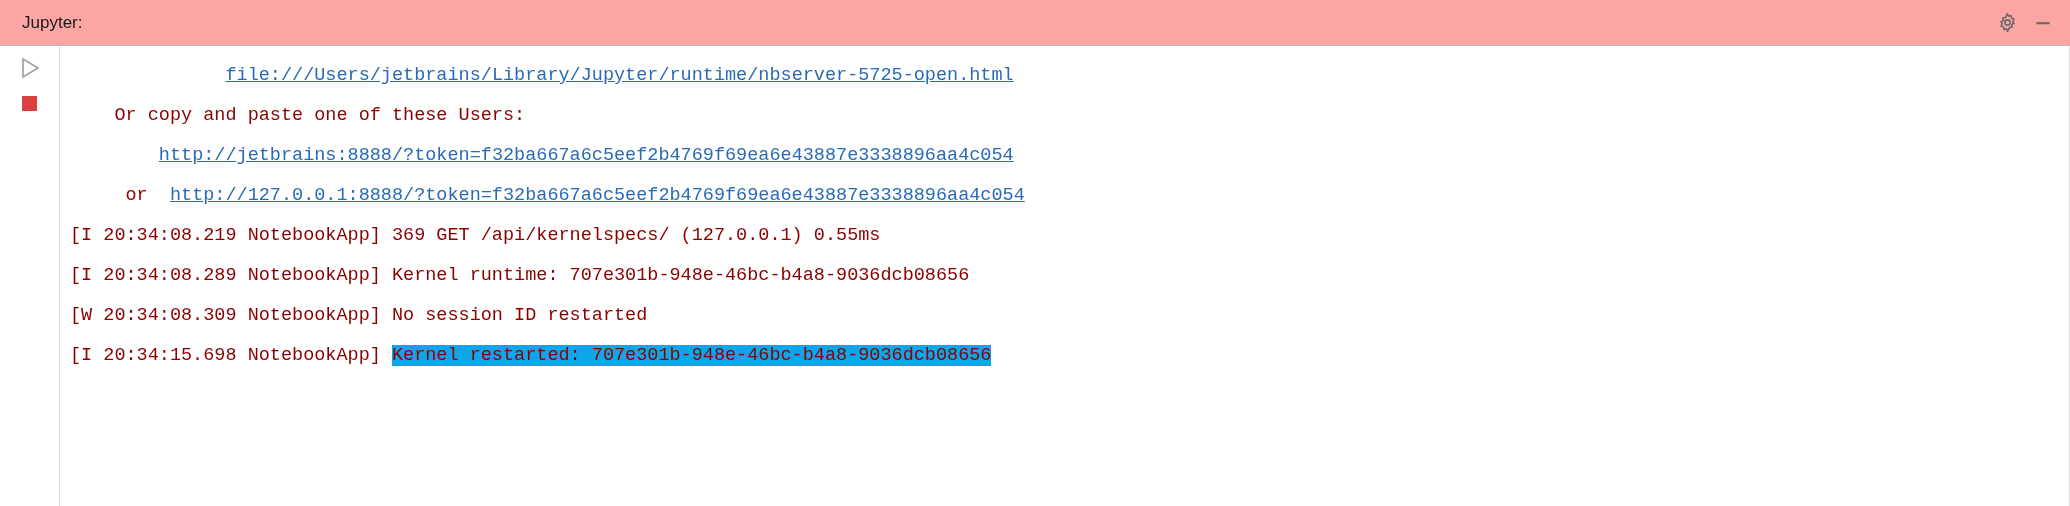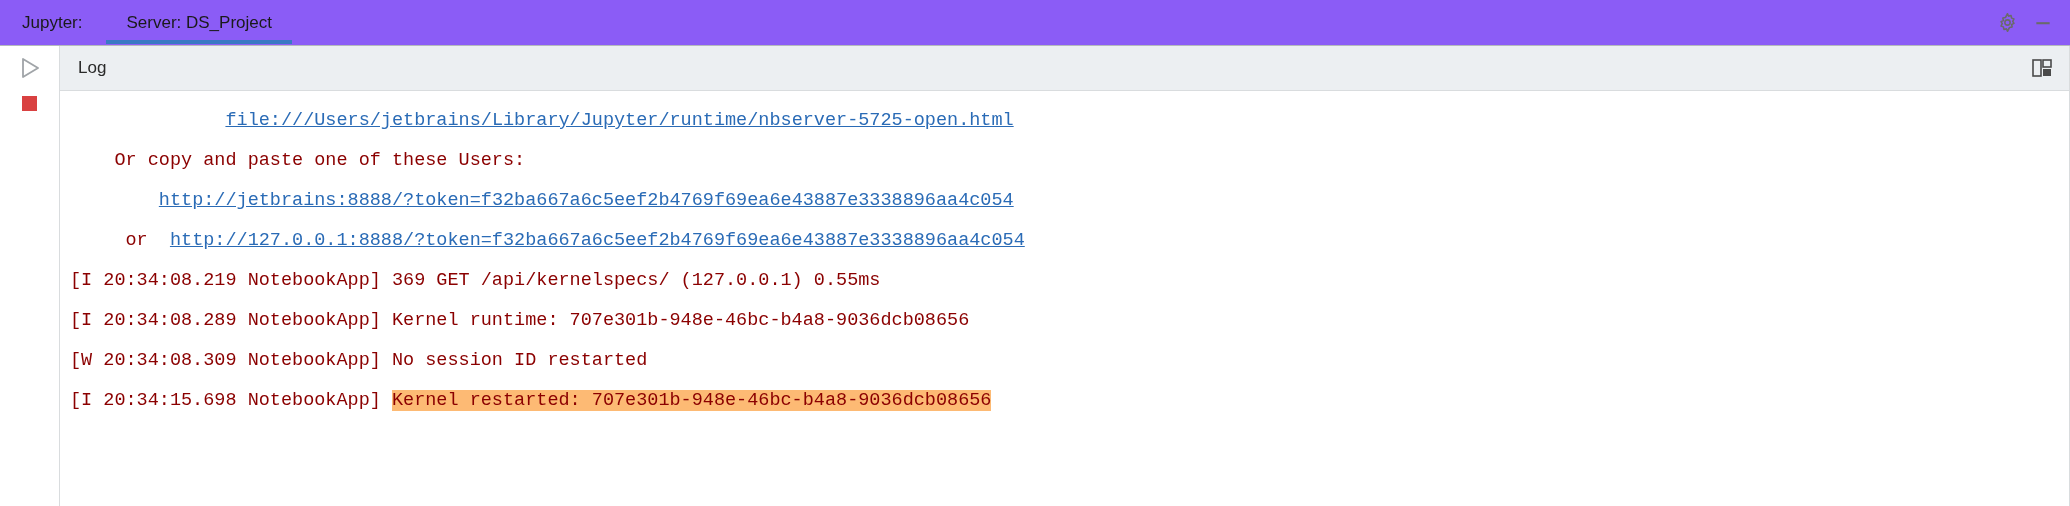--- a/index.html
+++ b/index.html
@@ -11,21 +11,21 @@
       font-family: -apple-system, BlinkMacSystemFont, "Segoe UI", sans-serif;
       font-size: 17px;
       background: #fff;
       width: 2070px;
       height: 506px;
       overflow: hidden;
     }
     .tab-bar {
       display: flex;
       align-items: center;
-      background: #8b5cf6;
+      background: #fca5a5;
       border-bottom: 1px solid #b5b9bd;
       height: 46px;
       padding: 0 12px 0 18px;
     }
     .tab-jupyter {
       font-weight: 400;
       color: #1a1a1a;
       padding: 10px 18px 10px 4px;
     }
     .tab-server {
@@ -116,29 +116,28 @@
     }
     .t-red {
       color: #8b0000;
       font-family: Liberation Mono, monospace;
     }
     .t-link {
       color: #2a6bb6;
       text-decoration: underline;
     }
     .t-hl {
-      background: #fdba74;
+      background: #0ea5e9;
     }
   </style>
 </head>
 <body>
 
 <div class="tab-bar">
   <div class="tab-jupyter">Jupyter:</div>
-  <div class="tab-server">Server: DS_Project</div>
   <div class="tab-spacer"></div>
   <div class="icon-btn gear-icon">
     <svg width="21" height="21" viewBox="0 0 24 24" fill="none" stroke="#6a6a6a" stroke-width="1.8">
       <circle cx="12" cy="12" r="3"></circle>
       <path d="M12 2l1.2 2.7 2.9-.6.6 2.9L19.4 8l-1.4 2.6L19.4 13l-2.7 1.2.6 2.9-2.9.6L12 22l-1.2-2.7-2.9.6-.6-2.9L4.6 16l1.4-2.6L4.6 11l2.7-1.2-.6-2.9 2.9-.6L12 2z" stroke-linejoin="round"></path>
     </svg>
   </div>
   <div class="icon-btn minimize-icon">
     <svg width="20" height="20" viewBox="0 0 24 24">
       <rect x="4" y="11" width="16" height="2.5" fill="#6a6a6a"></rect>
@@ -150,31 +149,20 @@
   <div class="gutter">
     <div class="play-icon">
       <svg width="18" height="20" viewBox="0 0 18 20">
         <polygon points="2,1 17,10 2,19" fill="none" stroke="#a0a4a8" stroke-width="1.8" stroke-linejoin="round"></polygon>
       </svg>
     </div>
     <div class="stop-icon"></div>
   </div>
 
   <div class="content">
-    <div class="log-header">
-      <div class="log-label">Log</div>
-      <div class="log-spacer"></div>
-      <div class="icon-btn layout-icon">
-        <svg width="20" height="18" viewBox="0 0 20 18">
-          <rect x="1" y="1" width="8" height="16" fill="none" stroke="#4a4a4a" stroke-width="1.6"></rect>
-          <rect x="11" y="1" width="8" height="7" fill="none" stroke="#4a4a4a" stroke-width="1.6"></rect>
-          <rect x="11" y="10" width="8" height="7" fill="#4a4a4a"></rect>
-        </svg>
-      </div>
-    </div>
 
     <div class="console"><span class="t-red"><span>              </span><a class="t-link">file:///Users/jetbrains/Library/Jupyter/runtime/nbserver-5725-open.html</a></span>
 <span class="t-red">    Or copy and paste one of these Users:</span>
 <span class="t-red"><span>        </span><a class="t-link">http://jetbrains:8888/?token=f32ba667a6c5eef2b4769f69ea6e43887e3338896aa4c054</a></span>
 <span class="t-red"><span>     or  </span><a class="t-link">http://127.0.0.1:8888/?token=f32ba667a6c5eef2b4769f69ea6e43887e3338896aa4c054</a></span>
 <span class="t-red">[I 20:34:08.219 NotebookApp] 369 GET /api/kernelspecs/ (127.0.0.1) 0.55ms</span>
 <span class="t-red">[I 20:34:08.289 NotebookApp] Kernel runtime: 707e301b-948e-46bc-b4a8-9036dcb08656</span>
 <span class="t-red">[W 20:34:08.309 NotebookApp] No session ID restarted</span>
 <span class="t-red"><span>[I 20:34:15.698 NotebookApp] </span><span class="t-hl">Kernel restarted: 707e301b-948e-46bc-b4a8-9036dcb08656</span></span></div>
   </div>

